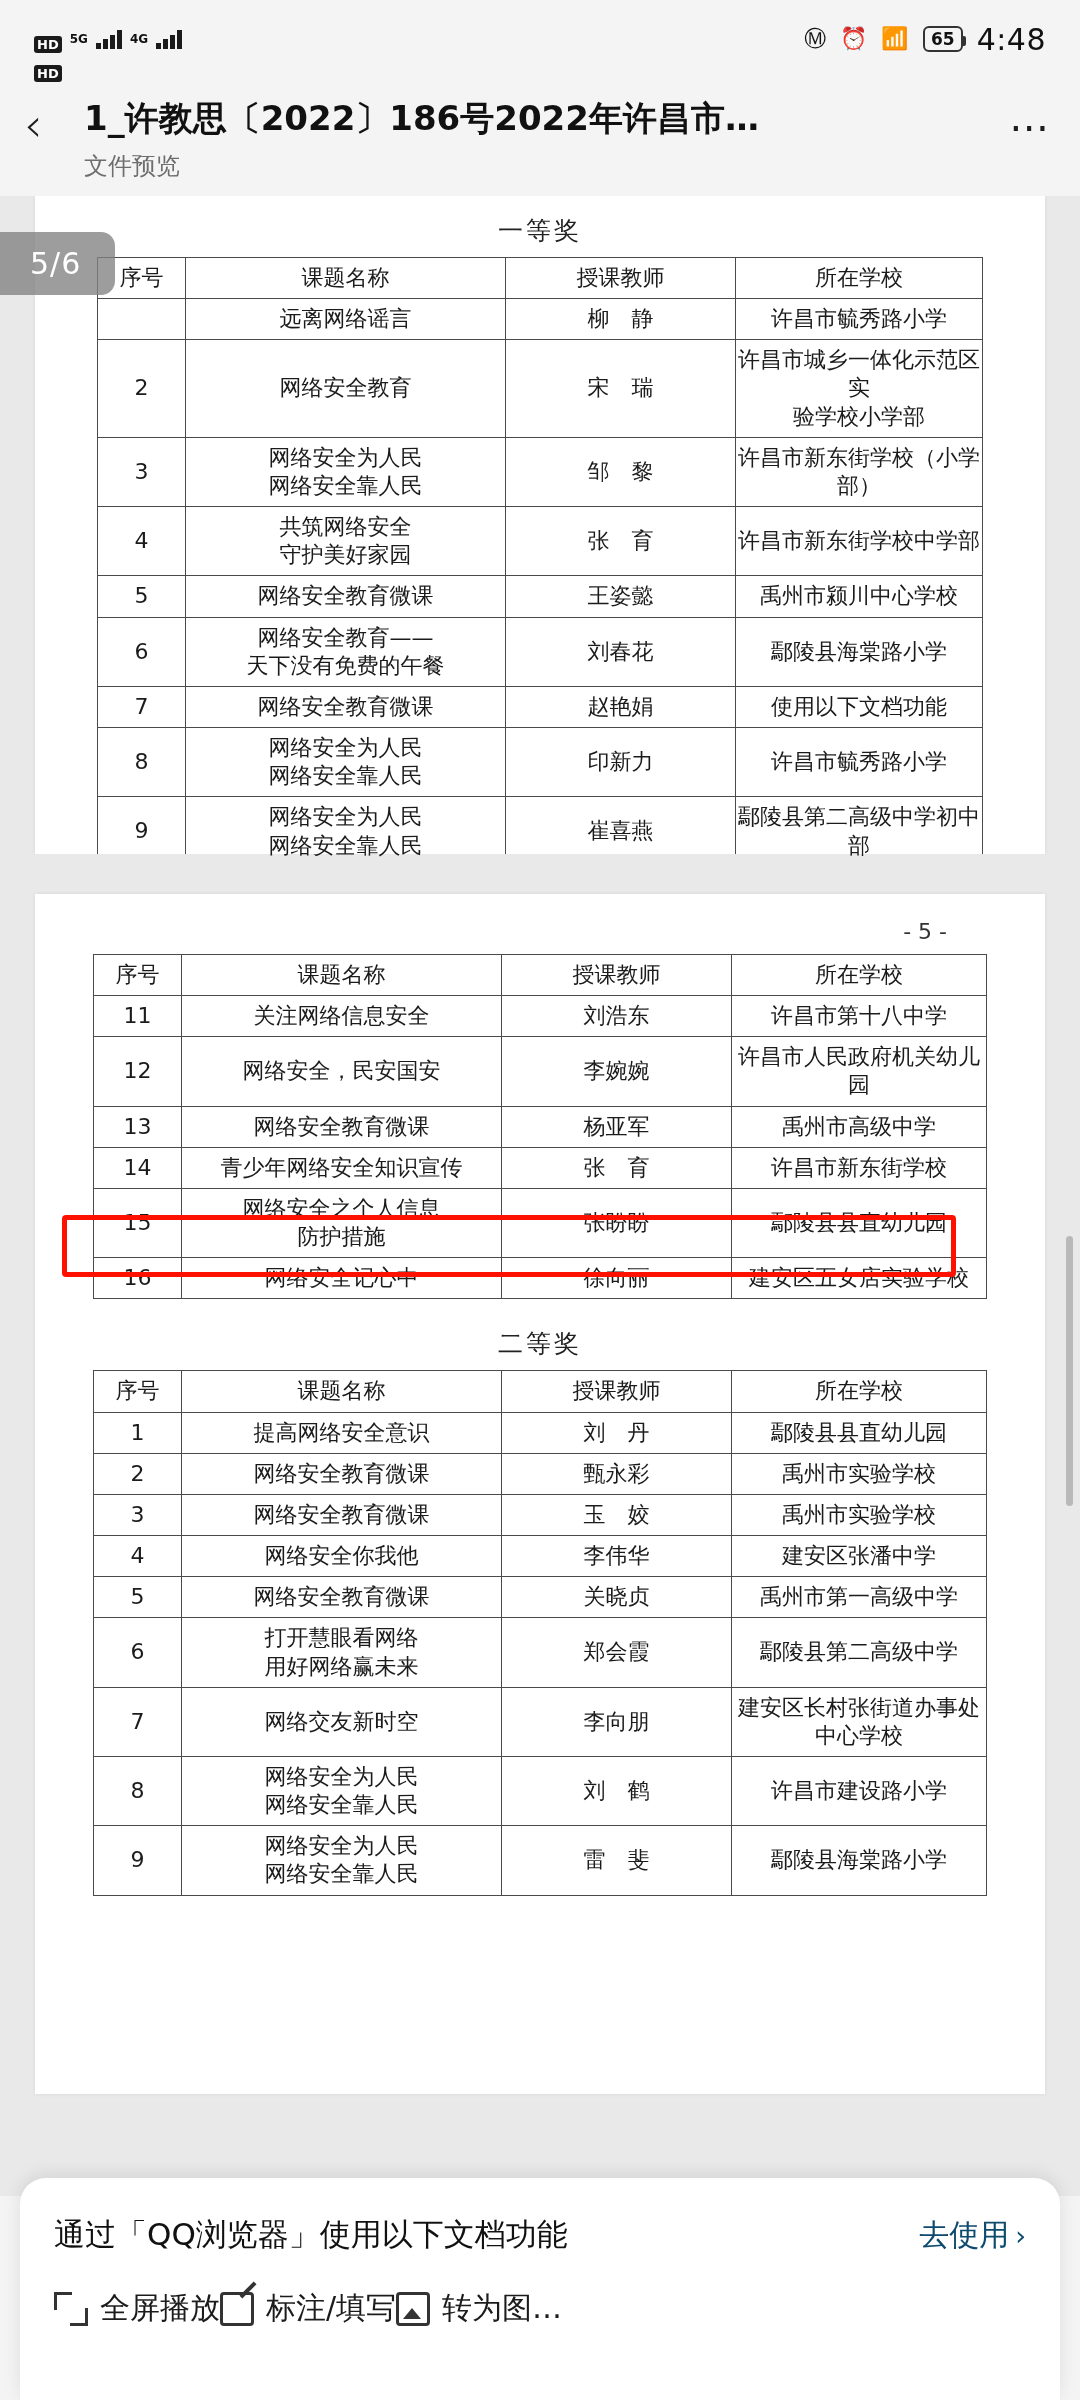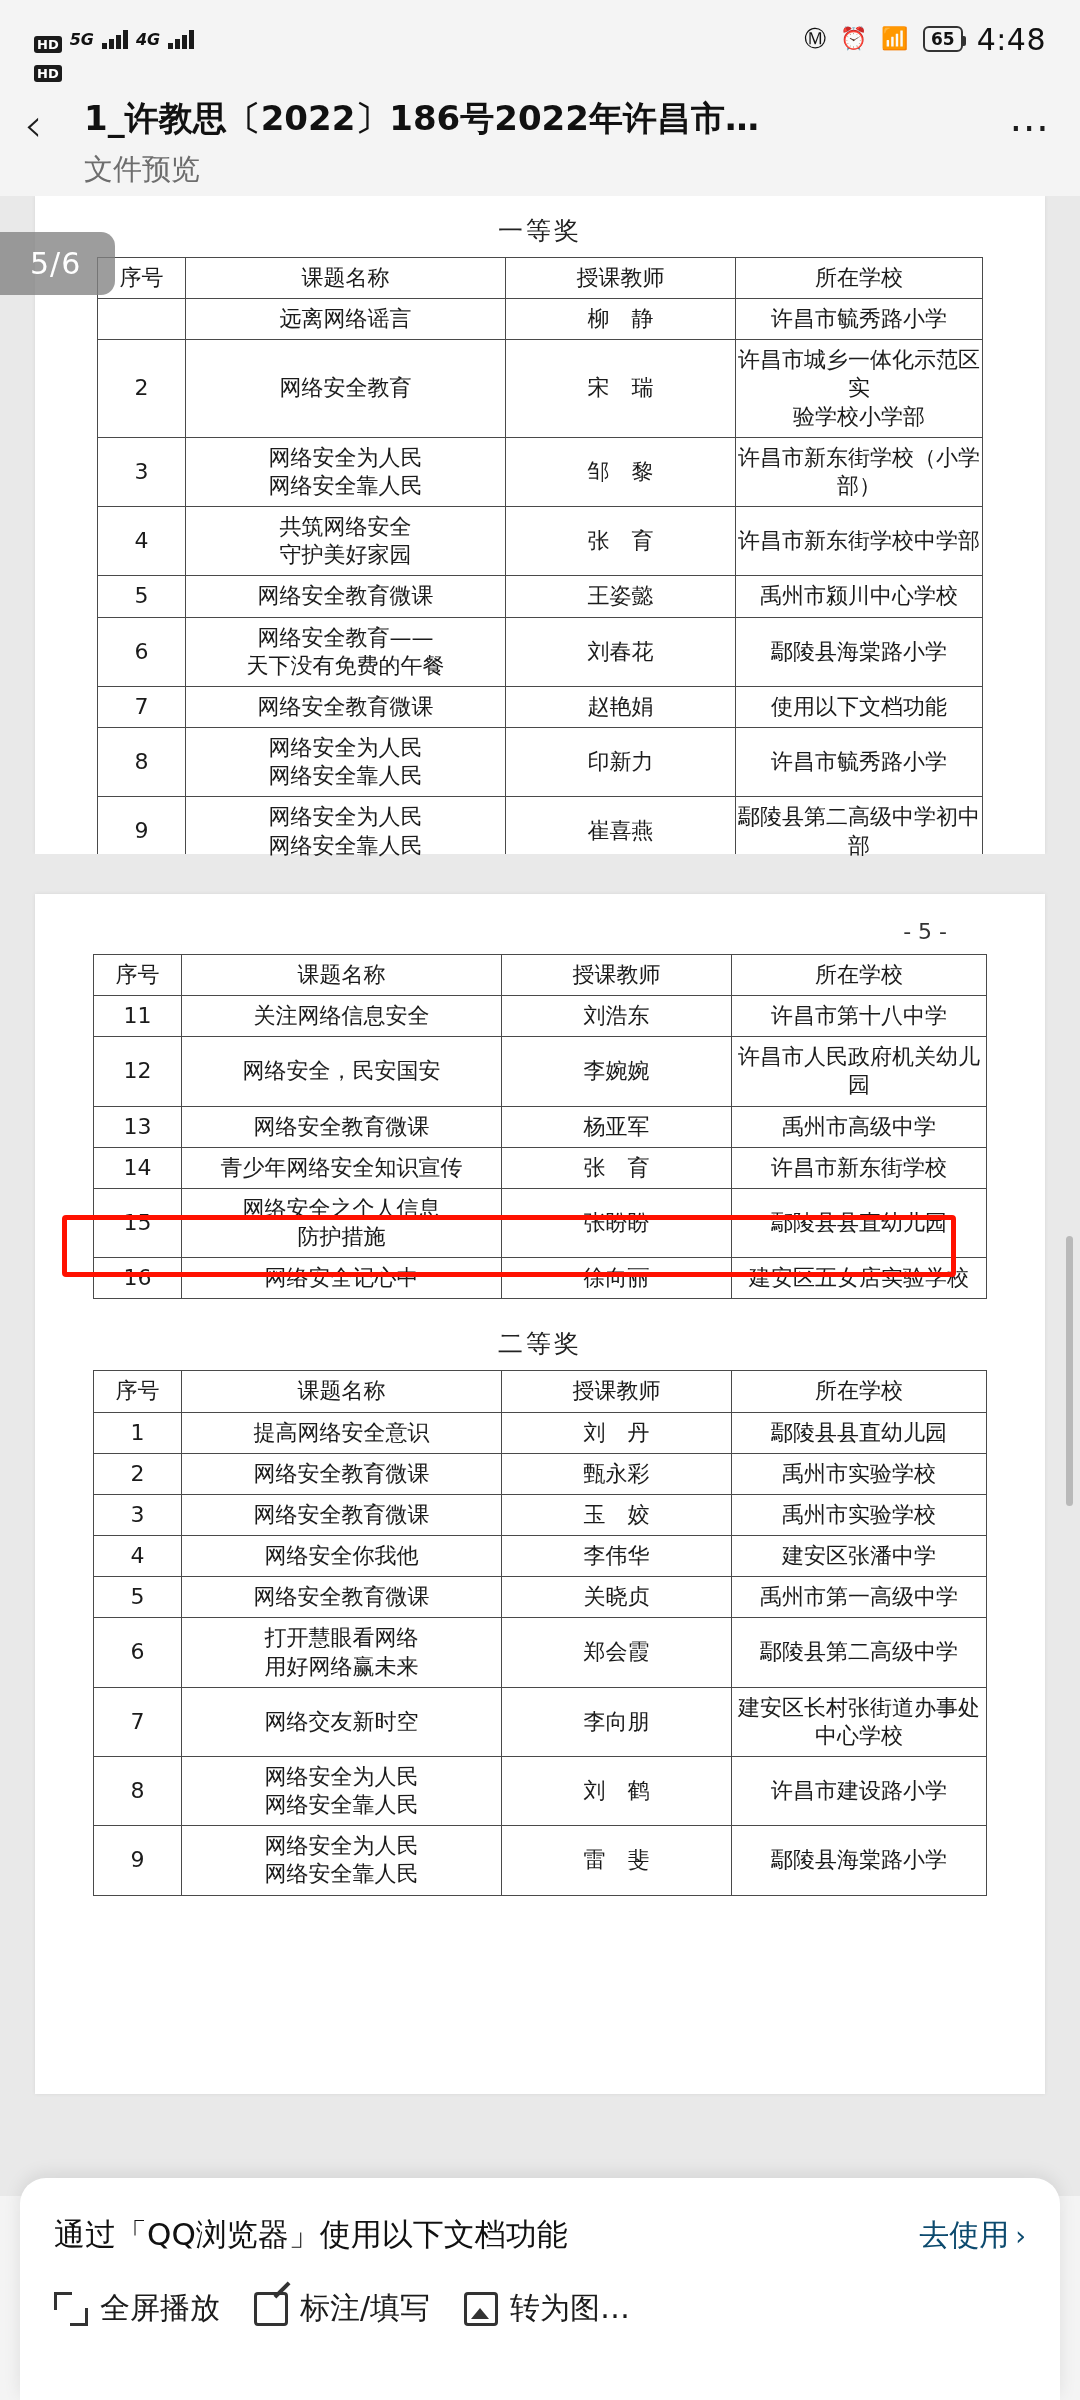--- a/index.html
+++ b/index.html
@@ -28,21 +28,21 @@
     padding: 2px 3px; font-size: 13px; line-height: 1;
   }
   .sig {
     display: inline-block; width: 26px; height: 20px;
     background:
       linear-gradient(to top, #1b1b1b 0 6px, transparent 6px) 0 100%/5px 6px no-repeat,
       linear-gradient(to top, #1b1b1b 0 10px, transparent 10px) 7px 100%/5px 10px no-repeat,
       linear-gradient(to top, #1b1b1b 0 14px, transparent 14px) 14px 100%/5px 14px no-repeat,
       linear-gradient(to top, #1b1b1b 0 19px, transparent 19px) 21px 100%/5px 19px no-repeat;
   }
-  .net-label { font-size: 16px; font-weight: bold; font-style: italic; }
+  .net-label { font-size: 12px; font-weight: bold; }
   .sb-icon { font-size: 22px; line-height: 1; }
   .batt {
     border: 2px solid #333; border-radius: 6px; padding: 1px 6px;
     font-size: 17px; font-weight: bold; position: relative;
   }
   .batt::after {
     content: ""; position: absolute; right: -5px; top: 8px;
     width: 3px; height: 10px; background: #333; border-radius: 0 2px 2px 0;
   }
   .clock { font-size: 30px; font-weight: 500; letter-spacing: .5px; }
@@ -54,21 +54,21 @@
   }
   .back {
     font-size: 46px; line-height: 1; color: #1c1c1c;
     width: 60px; padding-top: 14px; font-weight: 300;
   }
   .titles { flex: 1; padding-top: 8px; min-width: 0; }
   .title {
     font-size: 34px; font-weight: 700; color: #111;
     white-space: nowrap; overflow: hidden; text-overflow: ellipsis;
   }
-  .subtitle { font-size: 29px; color: #6d6d6d; margin-top: 8px; }
+  .subtitle { font-size: 24px; color: #6d6d6d; margin-top: 8px; }
   .more {
     font-size: 40px; letter-spacing: 3px; color: #1c1c1c;
     padding-top: 16px; width: 70px; text-align: right;
   }
 
   
   .doc-area { position: relative; height: 2000px; background: #e9e9e9; overflow: hidden; }
   .page {
     background: #fff; margin: 0 auto; width: 1010px;
     box-shadow: 0 0 4px rgba(0,0,0,.08);
@@ -125,21 +125,21 @@
     box-shadow: 0 -4px 18px rgba(0,0,0,.09);
     height: 222px;
   }
   .sheet-row1 { display: flex; align-items: center; }
   .sheet-title { font-size: 31px; color: #111; font-weight: 500; }
   .sheet-cta {
     margin-left: auto; display: flex; align-items: center; gap: 6px;
     color: #0c4a6e; font-size: 30px; font-weight: 500;
   }
   .sheet-cta .chev { font-size: 27px; }
-  .sheet-row2 { display: flex; align-items: center; gap: 34px; margin-top: 32px; }
+  .sheet-row2 { display: flex; align-items: center; margin-top: 32px; }
   .sheet-item { display: flex; align-items: center; gap: 12px; font-size: 30px; color: #1b1b1b; }
   .sheet-item .ic { width: 34px; height: 34px; display: inline-block; position: relative; }
   .ic-fullscreen::before, .ic-fullscreen::after {
     content: ""; position: absolute; width: 15px; height: 15px;
   }
   .ic-fullscreen::before { left: 0; top: 0; border-left: 3px solid #333; border-top: 3px solid #333; }
   .ic-fullscreen::after  { right: 0; bottom: 0; border-right: 3px solid #333; border-bottom: 3px solid #333; }
   .ic-pen { border: 3px solid #333; border-radius: 4px; }
   .ic-pen::after {
     content: ""; position: absolute; right: -7px; top: -7px;

